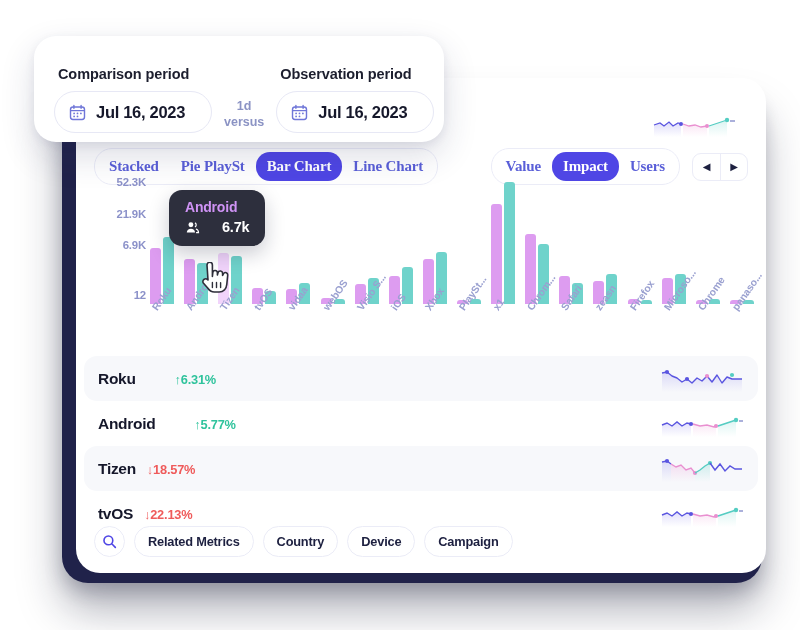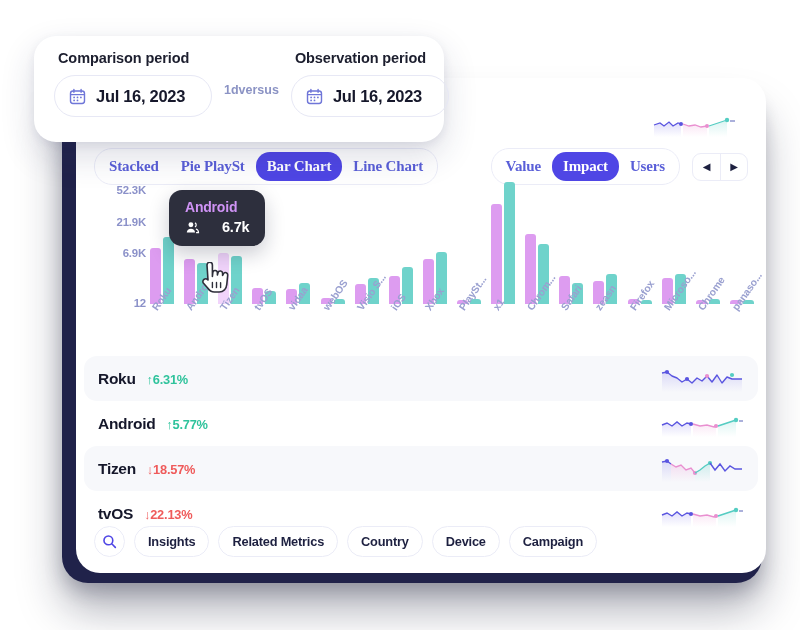--- a/index.html
+++ b/index.html
@@ -36,36 +36,36 @@
   .date-panel {
     position: absolute;
     left: 34px; top: 36px;
     width: 410px; height: 106px;
     background: #ffffff;
     border-radius: 22px;
     box-shadow: 0 14px 34px rgba(40,44,90,.16), 0 3px 10px rgba(40,44,90,.08);
     z-index: 40;
     padding: 14px 20px;
   }
-  .dp-row { display: flex; align-items: flex-start; }
+  .dp-row { display: flex; align-items: flex-start; margin-top: 16px; }
   .dp-col { display: flex; flex-direction: column; }
   .dp-label {
     font-size: 14.5px; font-weight: 700; color: #1c1e2e;
     letter-spacing: -.1px; margin-bottom: 9px; padding-left: 4px;
   }
   .dp-input {
     display: flex; align-items: center; gap: 10px;
     height: 42px; padding: 0 18px 0 14px;
     border: 1.4px solid #e7e8f5;
     border-radius: 21px;
     min-width: 158px;
   }
   .dp-date { font-size: 16.5px; font-weight: 700; color: #16182b; letter-spacing: -.3px; }
   .dp-versus {
-    display: flex; flex-direction: row; align-items: center;
+    display: flex; flex-direction: column; align-items: center;
     color: #8b93c4; font-size: 12.5px; font-weight: 600;
     margin: 33px 12px 0 12px; line-height: 1.25;
   }
   .cal-ico { width: 17px; height: 17px; display: block; }
 
   
   .toolbar {
     position: absolute; left: 18px; right: 18px; top: 70px;
     display: flex; align-items: center; justify-content: space-between;
   }
@@ -91,21 +91,21 @@
     color: #1d2040; font-size: 10px;
   }
   .arrow-btn + .arrow-btn { border-left: 1.3px solid #ebecf7; }
 
   
   .peek-row { position: absolute; right: 22px; top: 33px; width: 92px; height: 26px; }
 
   
   .chart-wrap { position: absolute; left: 0; right: 0; top: 104px; height: 170px; }
   .y-axis {
-    position: absolute; left: 14px; top: 8px; width: 56px; height: 122px;
+    position: absolute; left: 14px; top: 0; width: 56px; height: 122px;
   }
   .y-tick {
     position: absolute; right: 0; transform: translateY(-50%);
     font-size: 11.4px; font-weight: 700; color: #8b91c9; letter-spacing: -.2px;
   }
   .plot {
     position: absolute; left: 74px; right: 12px; top: 0; height: 122px;
     display: flex; align-items: flex-end; justify-content: space-between;
   }
   .grp { display: flex; align-items: flex-end; gap: 2px; position: relative; }
@@ -140,21 +140,21 @@
   
   .list { position: absolute; left: 8px; right: 8px; top: 278px; }
   .row {
     display: flex; align-items: center; justify-content: space-between;
     height: 45px; padding: 0 14px; border-radius: 13px;
   }
   .row.alt { background: #f7f8fb; }
   .row-left { display: flex; align-items: baseline; gap: 11px; }
   .row-name { font-size: 15.5px; font-weight: 700; color: #15172a; letter-spacing: -.3px; }
   .row-delta { font-size: 12.8px; font-weight: 700; letter-spacing: -.2px; }
-  .row-delta.up { color: #2fc39c; }
+  .row-delta.up { color: #2fc39c; margin-left: 28px; }
   .row-delta.down { color: #ef5b5b; text-align: right; }
   .spark { width: 84px; height: 26px; }
 
   
   .chips {
     position: absolute; left: 18px; right: 14px; bottom: 16px;
     display: flex; align-items: center; gap: 9px;
   }
   .chip {
     border: 1.3px solid #ebecf7; border-radius: 17px;
@@ -487,21 +487,20 @@
 
     </div>
 
     <div class="chips">
       <div class="chip search">
         <svg width="15" height="15" viewBox="0 0 16 16">
           <circle cx="6.8" cy="6.8" r="4.7" fill="none" stroke="#4f46e5" stroke-width="1.7"></circle>
           <path d="M10.4 10.4 L14.2 14.2" stroke="#4f46e5" stroke-width="1.7" stroke-linecap="round"></path>
         </svg>
       </div>
-      <div class="chip">Insights</div>
       <div class="chip">Related Metrics</div>
       <div class="chip">Country</div>
       <div class="chip">Device</div>
       <div class="chip">Campaign</div>
     </div>
 
   </div>
 
   <div class="tooltip">
     <div class="tt-title">Android</div>

